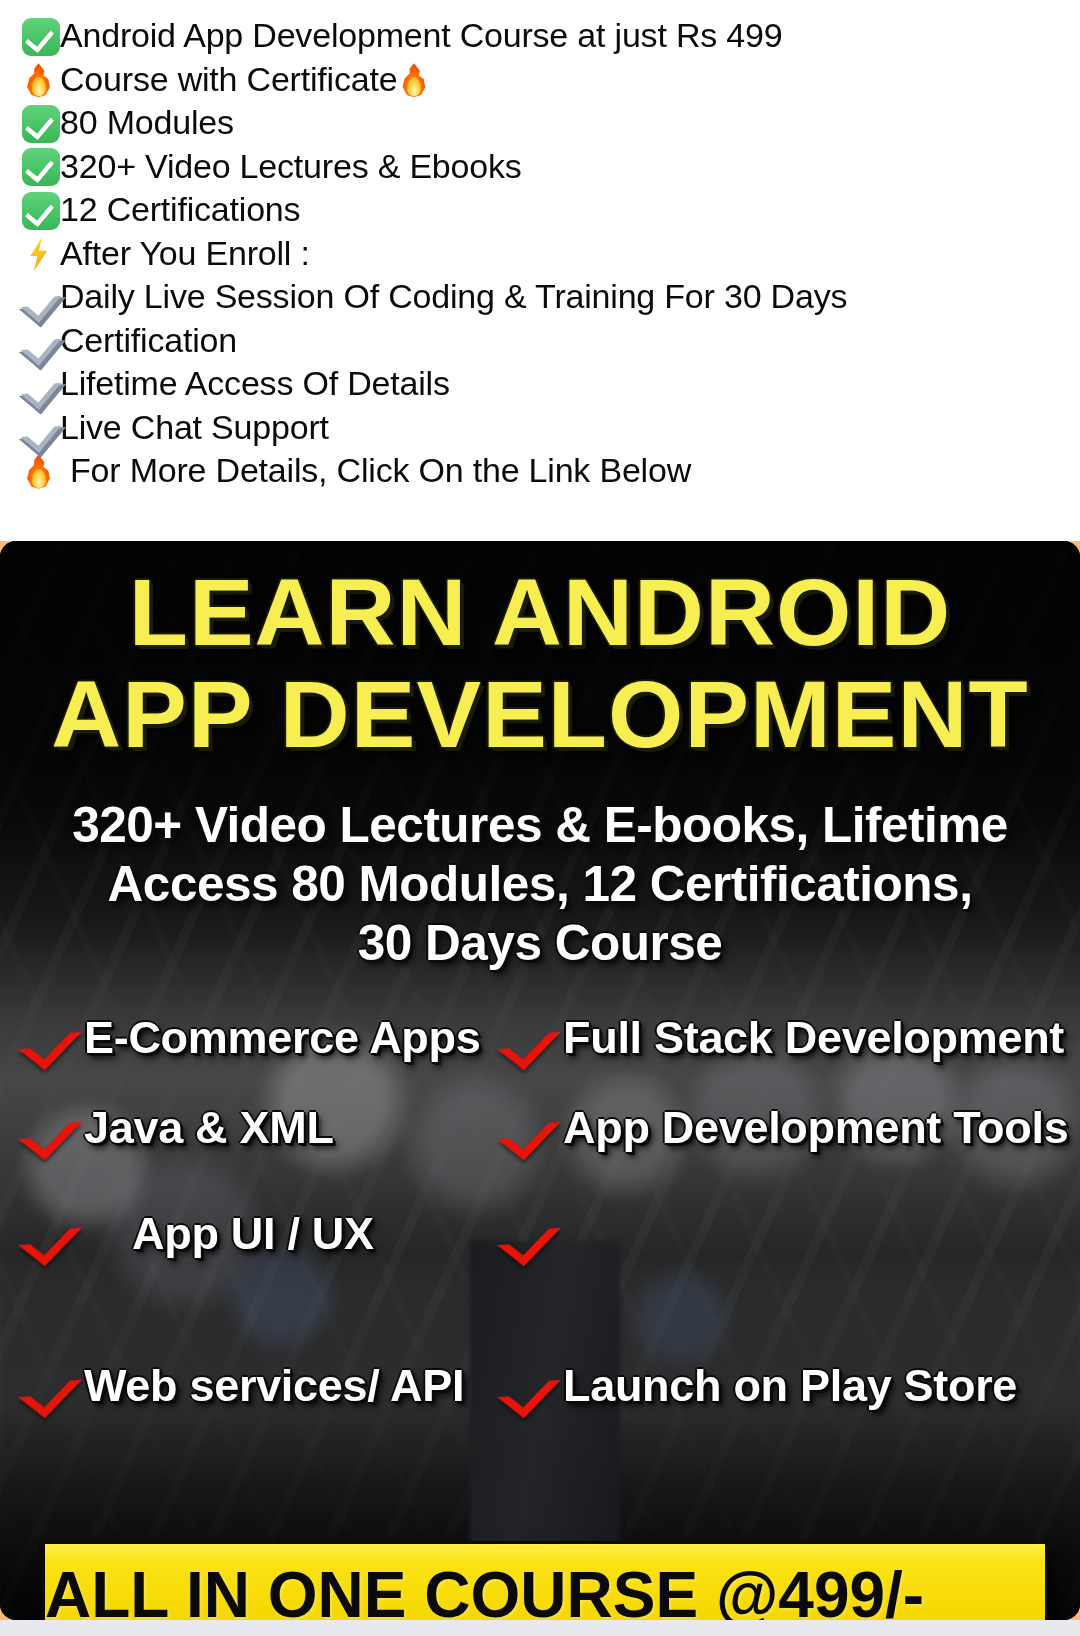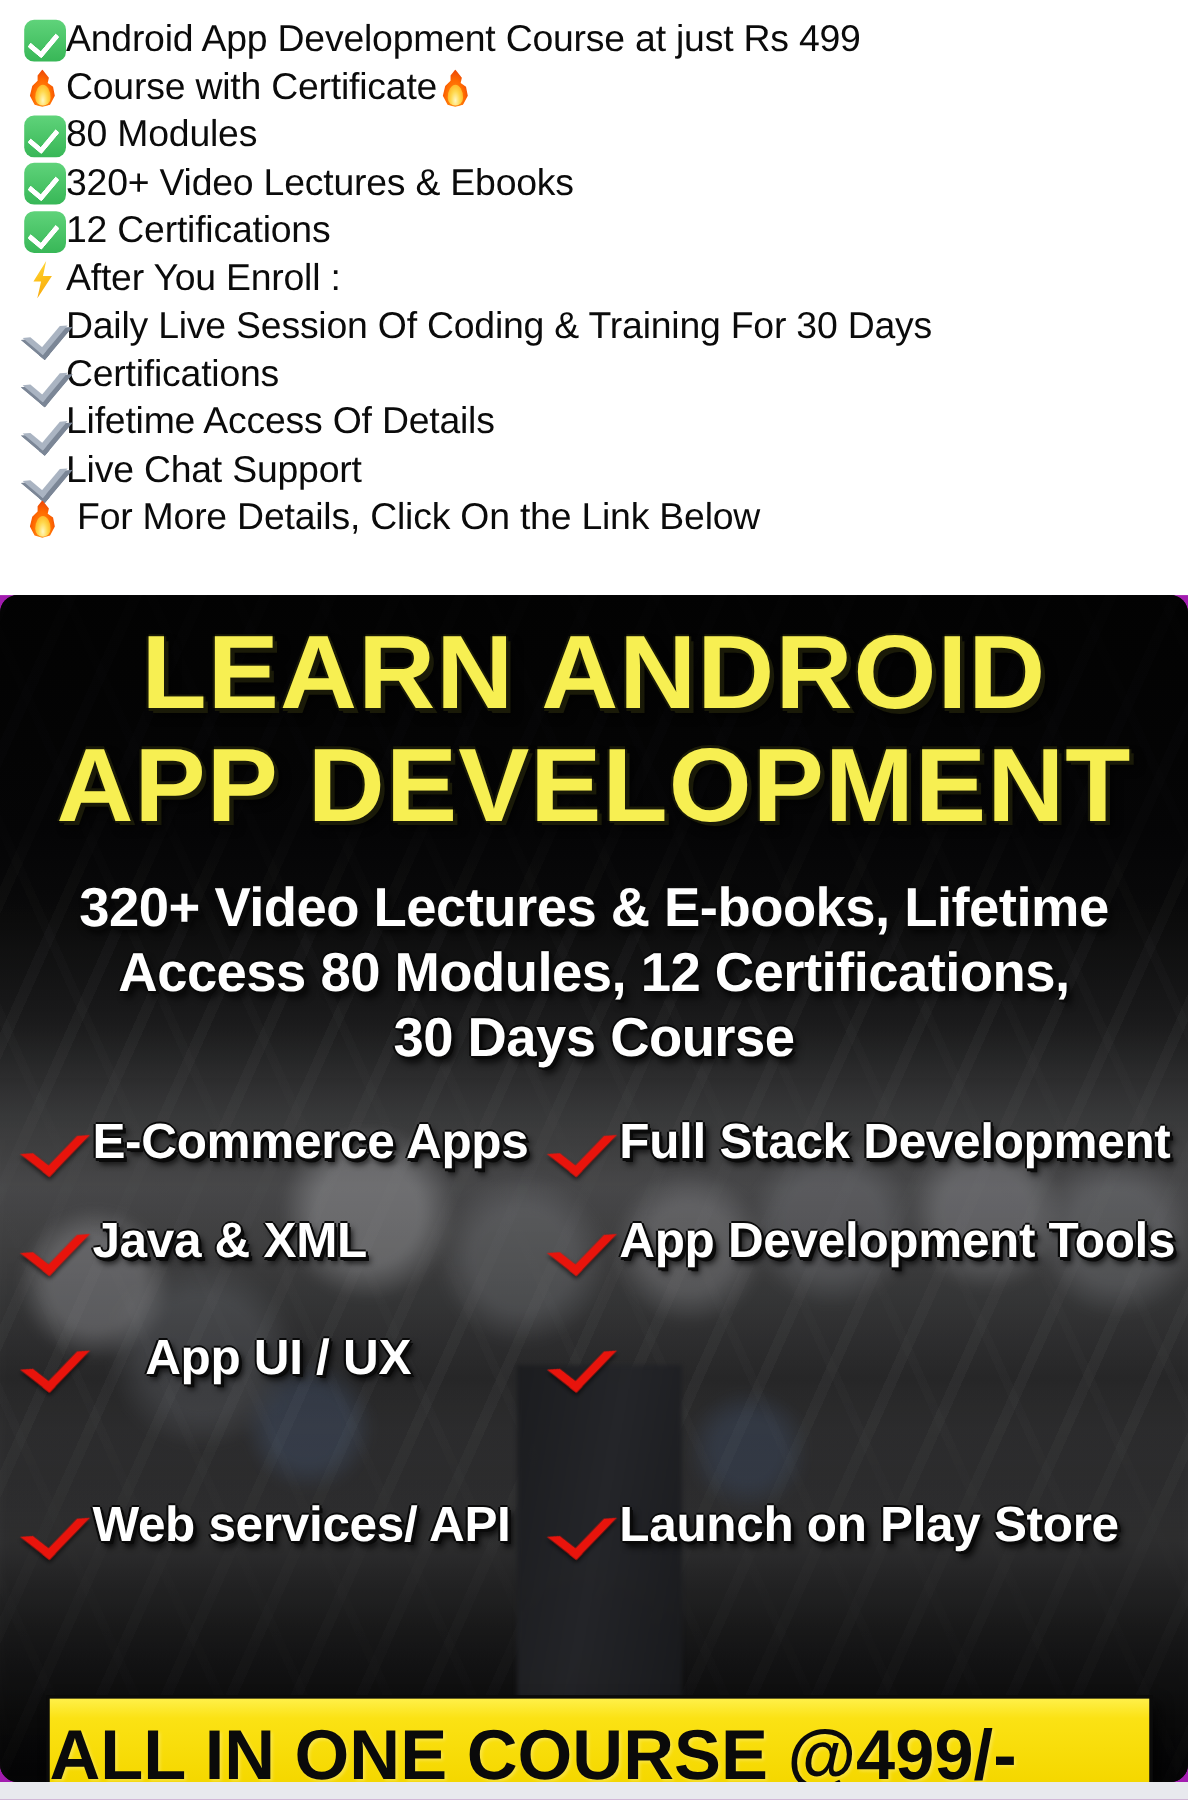--- a/index.html
+++ b/index.html
@@ -8,21 +8,21 @@
     width:1080px;
     height:1636px;
     background:#ffffff;
     font-family:"Liberation Sans", sans-serif;
     overflow:hidden;
   }
   .page {
     position:relative;
     width:1080px;
     height:1636px;
-    background:#a21caf;
+    background:#fdba74;
   }
 
   
   .post-text {
     position:absolute;
     left:0; top:0;
     width:1080px;
     height:541px;
     background:#ffffff;
     padding:14px 0 0 22px;
@@ -345,21 +345,21 @@
       <span class="txt">After You Enroll :</span>
     </div>
 
     <div class="line">
       <span class="emo emo-check-grey"></span>
       <span class="txt">Daily Live Session Of Coding &amp; Training For 30 Days</span>
     </div>
 
     <div class="line">
       <span class="emo emo-check-grey"></span>
-      <span class="txt">Certifications</span>
+      <span class="txt">Certification</span>
     </div>
 
     <div class="line">
       <span class="emo emo-check-grey"></span>
       <span class="txt">Lifetime Access Of Details</span>
     </div>
 
     <div class="line">
       <span class="emo emo-check-grey"></span>
       <span class="txt">Live Chat Support</span>

